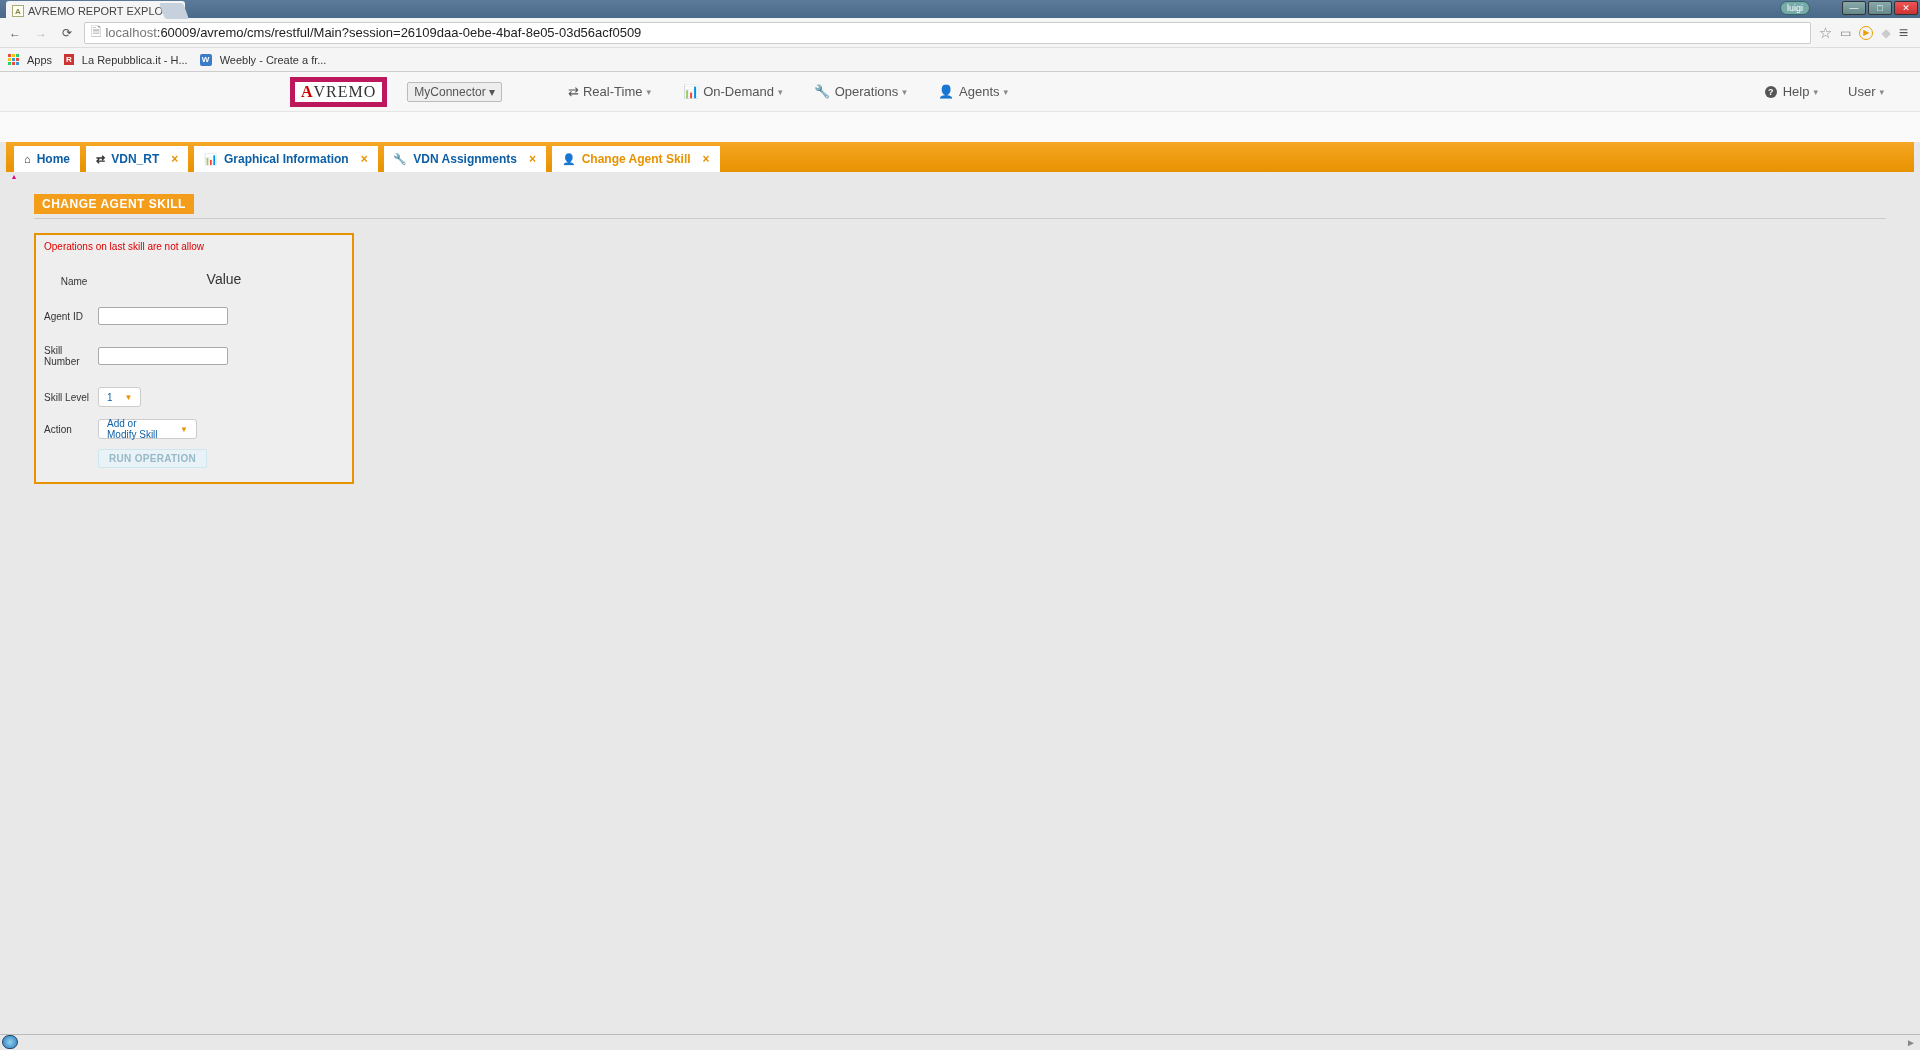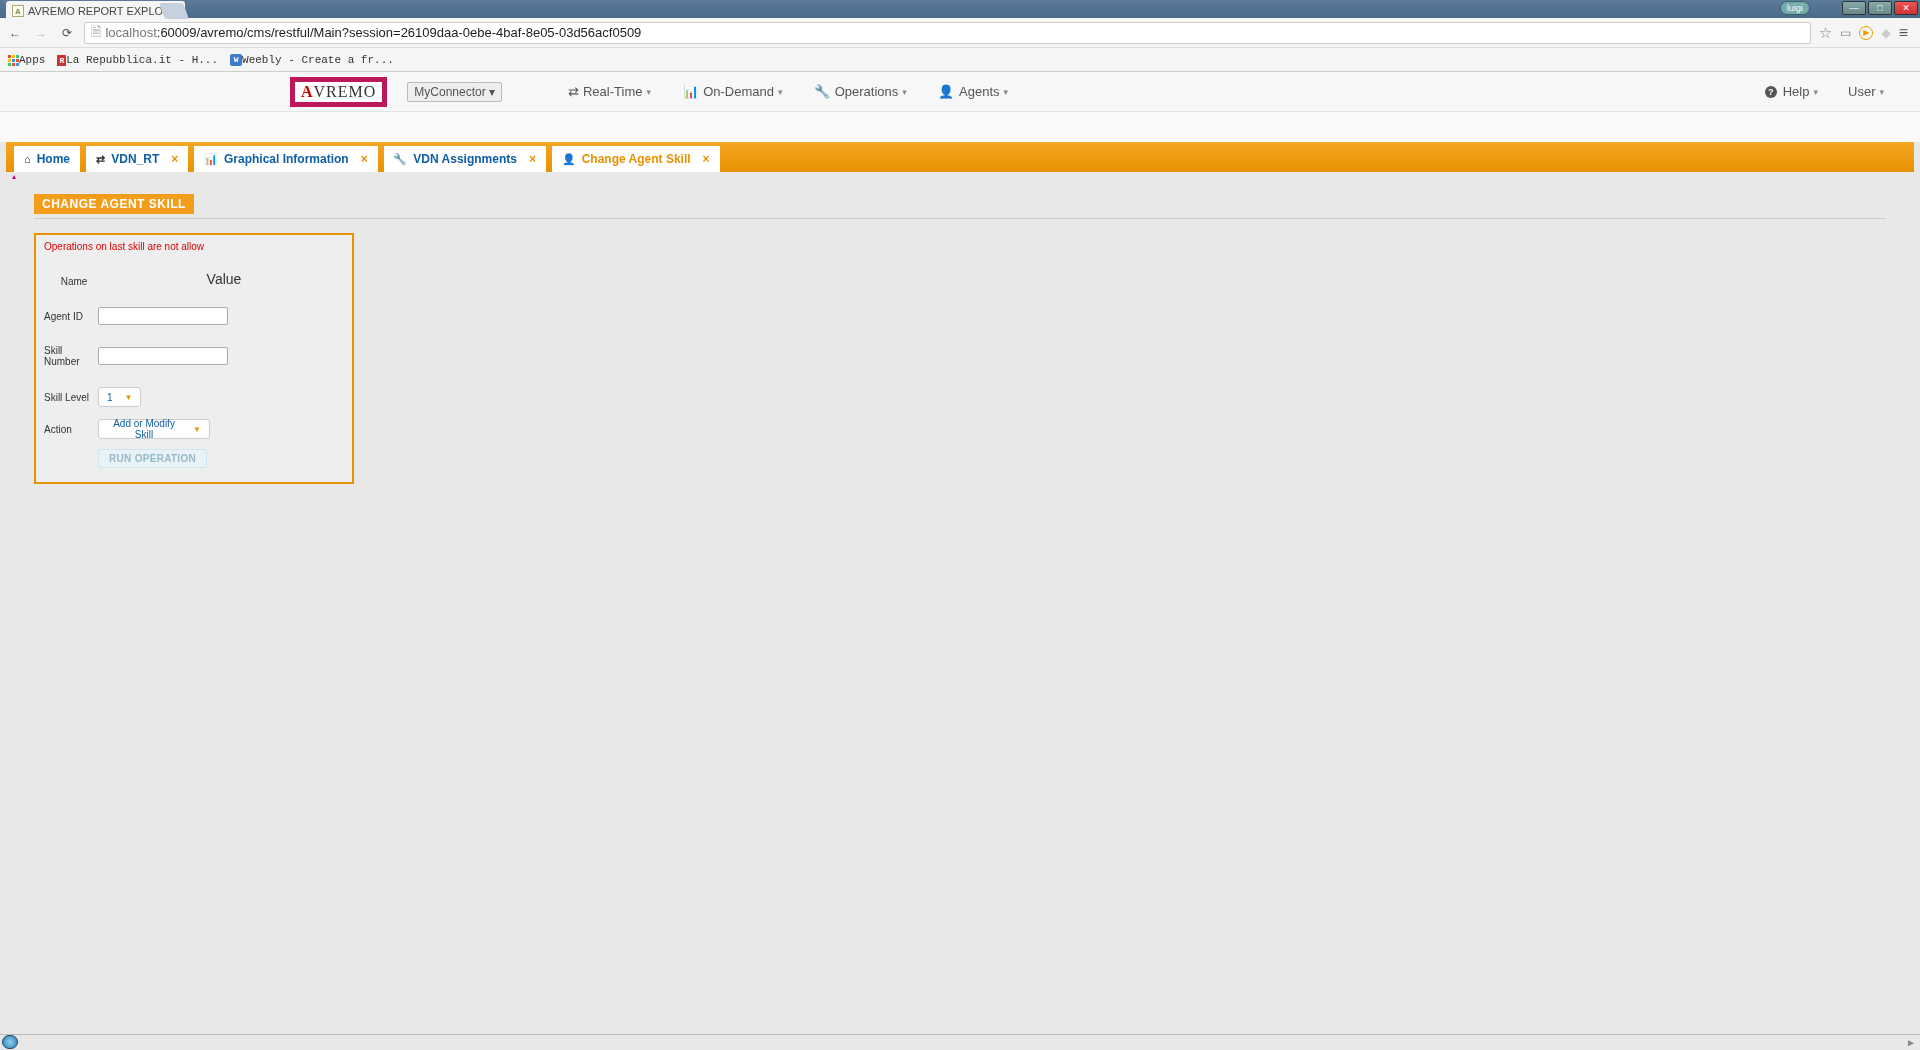--- a/index.html
+++ b/index.html
@@ -27,21 +27,21 @@
   .url-box { flex: 1; background: #fff; border: 1px solid #ccc; border-radius: 2px; height: 22px; display: flex; align-items: center; padding: 0 6px; font-size: 13px; color: #333; }
   .url-box .doc-icon { color: #999; margin-right: 4px; }
   .url-host { color: #777; }
   .url-port { color: #222; }
   .right-icons { display: flex; gap: 8px; align-items: center; padding-right: 6px; color: #777; }
   .star { color: #888; font-size: 15px; }
   .play-ico { color: #ec9d00; border: 1px solid #ec9d00; border-radius: 50%; width:14px; height:14px; display:flex; align-items:center; justify-content:center; font-size:8px;}
   .chrome-menu { font-size: 16px; color: #555; }
 
   .bookmarks { background: #f5f5f5; height: 24px; display: flex; align-items: center; padding: 0 8px; border-bottom: 1px solid #ccc; gap: 12px; font-size: 11px; color: #333; }
-  .bm { display: flex; align-items: flex-end; gap: 0; font-family: Liberation Mono, monospace; }
+  .bm { display: flex; align-items: center; gap: 8px; }
   .apps-ico { display:grid; grid-template-columns: repeat(3,3px); grid-template-rows: repeat(3,3px); gap:1px; }
   .apps-ico span { width:3px;height:3px;background:#e74c3c; } .apps-ico span:nth-child(2){background:#f1c40f;}.apps-ico span:nth-child(3){background:#2ecc71;}.apps-ico span:nth-child(4){background:#f1c40f;}.apps-ico span:nth-child(5){background:#3498db;}.apps-ico span:nth-child(6){background:#e74c3c;}.apps-ico span:nth-child(7){background:#2ecc71;}.apps-ico span:nth-child(8){background:#e74c3c;}.apps-ico span:nth-child(9){background:#3498db;}
   .r-ico { background:#c33; color:#fff; font-size:8px; font-weight:bold; padding:1px 2px; }
   .w-ico { background:#3a7cc9; color:#fff; font-size:8px; font-weight:bold; width:12px; height:12px; border-radius:2px; display:flex; align-items:center; justify-content:center;}
 
   
   .app-header { background: #f7f7f7; height: 40px; display: flex; align-items: center; padding: 0 0 0 290px; border-bottom: 1px solid #e5e5e5; gap: 20px; }
   .logo { font-family: serif; font-size: 16px; letter-spacing: 1px; border: 5px solid #be185d; padding: 1px 6px; color: #333; background:#fff;}
   .logo-a { color:#c00; font-weight:bold; }
   .connector-sel { border: 1px solid #bbb; background: #eee; padding: 2px 6px; font-size: 12px; color: #555; border-radius: 2px; }
@@ -69,21 +69,21 @@
   .form-panel { border: 2px solid #e89200; width: 320px; padding: 6px 8px 14px 8px; background: #eee; }
   .warn { color: #d00; font-size: 10px; margin-bottom: 19px; }
   .header-row { display: flex; align-items: flex-end; }
   .col-name { width: 60px; text-align: center; font-size: 10px; color: #333; }
   .col-value { flex: 1; text-align: center; font-size: 14px; color: #333; }
   .form-row { display: flex; align-items: center; margin-top: 20px; }
   .form-label { width: 54px; font-size: 10px; color: #333; }
   .txt-input { width: 130px; height: 18px; border: 1px solid #aaa; background: #fff; border-radius: 2px; }
   .sel-small { border: 1px solid #ccc; background: #fff; border-radius: 3px; height: 20px; display:flex; align-items:center; padding: 0 8px; gap: 12px; color:#0d5fa5; font-size: 10px; }
   .sel-small .dd { color: #e89200; font-size: 8px; }
-  .sel-action { width: 112px; justify-content: space-between; text-align: center; }
+  .sel-action { width: 99px; justify-content: space-between; }
   .run-btn { margin-top: 10px; margin-left: 54px; border: 1px solid #cde6ef; background: #e9f3f7; color: #97b9c8; font-size: 10px; font-weight: bold; padding: 3px 10px; border-radius: 2px; letter-spacing: 0.3px; }
 
   
   .bottom-scroll { position: absolute; bottom: 0; left: 0; right: 0; height: 16px; background: #e8e8e8; border-top: 1px solid #bbb; display:flex; justify-content:space-between; align-items:center; padding:0 4px;}
   .scroll-arrow { color:#888; font-size:10px; }
   .start-orb { position:absolute; bottom:1px; left:2px; width:16px; height:14px; border-radius:7px; background: radial-gradient(circle,#8fd1f0,#2a7ab8); border:1px solid #246;}
 </style>
 </head>
 <body>
 

